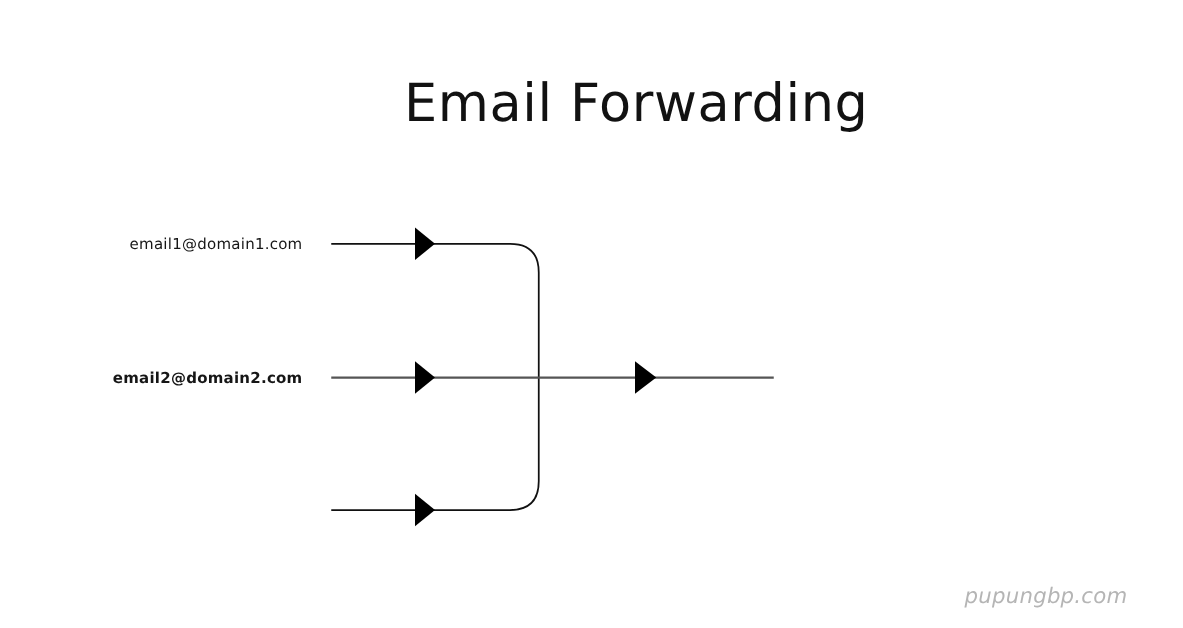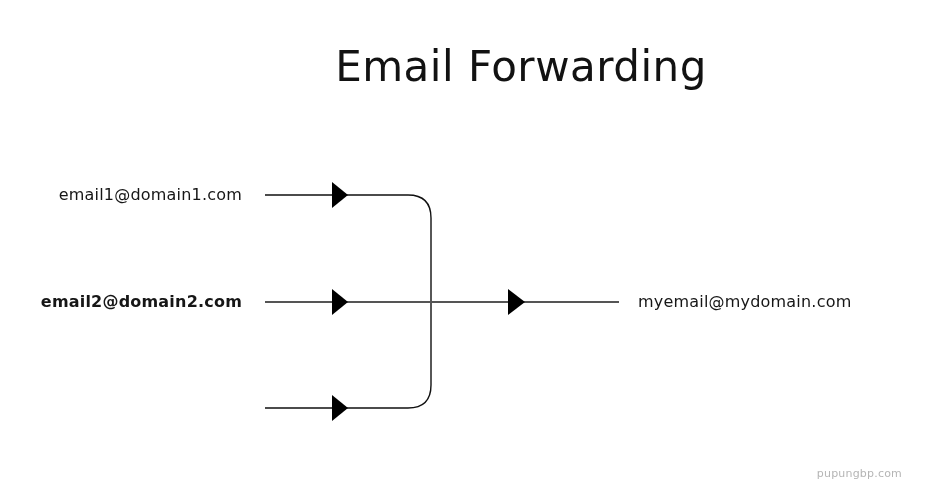--- a/index.html
+++ b/index.html
@@ -7,62 +7,62 @@
   .canvas {
     position: relative;
     width: 946px;
     height: 502px;
     background: #ffffff;
     overflow: hidden;
     font-family: "DejaVu Sans", "Liberation Sans", sans-serif;
   }
   .title {
     position: absolute;
-    top: 44px;
+    top: 60px;
     left: 509px;
     transform: translateX(-50%);
     font-size: 42px;
     font-weight: 500;
     letter-spacing: 0.5px;
     color: #121212;
     white-space: nowrap;
     line-height: 1.1;
-    margin-left: 12px;
   }
   .flow-svg {
     position: absolute;
     left: 0;
     top: 0;
   }
   .email-label {
     position: absolute;
-    font-size: 16px;
+    font-size: 12px;
     line-height: 20px;
     color: #161616;
     white-space: nowrap;
     letter-spacing: 0.2px;
   }
   .email-label.src {
     right: 704px;
     text-align: right;
   }
   .email-label.src.row1 { top: 185px; }
   .email-label.src.row2 { top: 292px; font-weight: bold; }
   .email-label.src.row3 { top: 398px; }
   .email-label.dest {
     left: 638px;
     top: 292px;
   }
   .watermark {
     position: absolute;
     right: 44px;
     top: 467px;
-    font-size: 11px;
+    font-size: 17px;
     color: #b5b5b5;
     letter-spacing: 0.2px;
+    font-style: italic;
   }
 </style>
 </head>
 <body>
 
 <div class="canvas">
 
   <div class="title">Email Forwarding</div>
 
   <svg class="flow-svg" width="946" height="502" viewBox="0 0 946 502">
@@ -73,17 +73,16 @@
 
     <polygon points="332,182 332,208 348,195" fill="#000000"></polygon>
     <polygon points="332,289 332,315 348,302" fill="#000000"></polygon>
     <polygon points="332,395 332,421 348,408" fill="#000000"></polygon>
     <polygon points="508,289 508,315 525,302" fill="#000000"></polygon>
   </svg>
 
   <div class="email-label src row1">email1@domain1.com</div>
   <div class="email-label src row2">email2@domain2.com</div>
 
-  <div class="email-label dest">myemail@mydomain.com</div>
 
   <div class="watermark">pupungbp.com</div>
 
 </div>
 
 </body></html>

